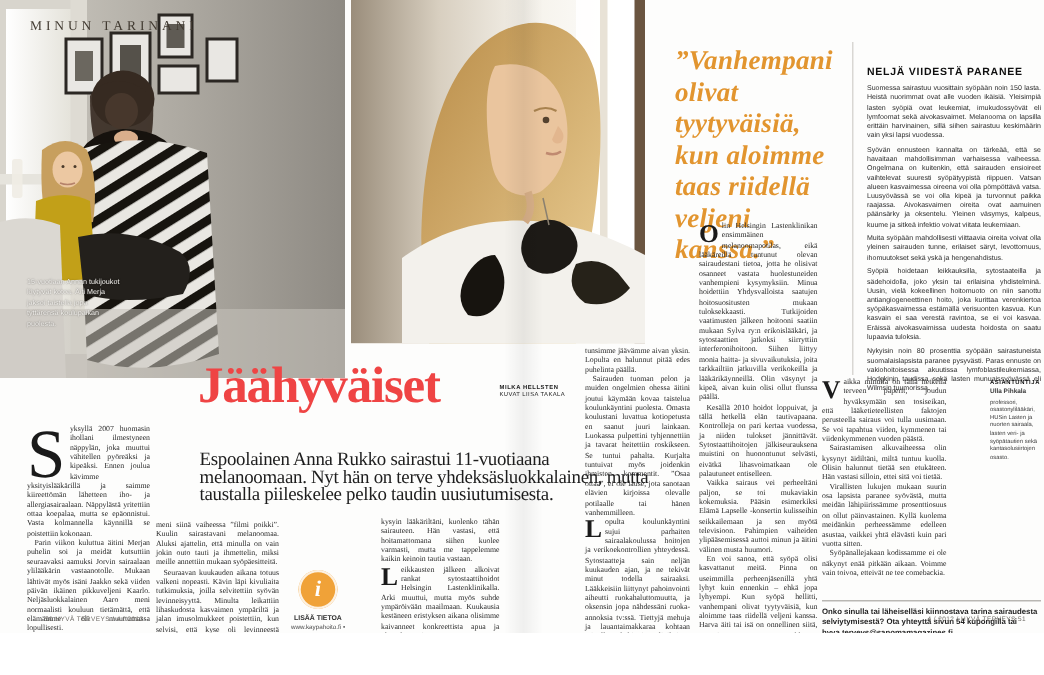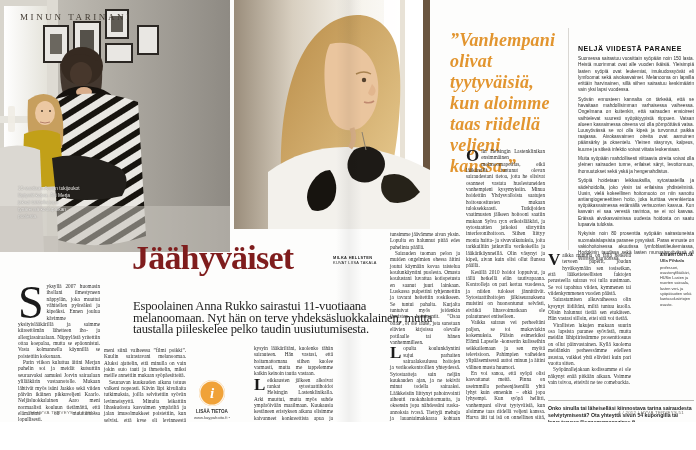--- a/index.html
+++ b/index.html
@@ -12,21 +12,21 @@
   .photo svg{display:block;}
   .section-label{position:absolute;left:20px;top:12px;font-size:9px;letter-spacing:2.6px;
                  color:#413a31;font-weight:400;}
   .photo-caption{position:absolute;left:18px;top:186px;width:62px;
                  font-family:"Liberation Sans",sans-serif;font-size:4.8px;line-height:6.9px;
                  color:#f4f2ee;text-shadow:0 0 1px rgba(0,0,0,.6);}
   .gutter{position:absolute;left:336px;top:0;width:26px;height:450px;
           background:linear-gradient(90deg,rgba(0,0,0,0) 0%,rgba(0,0,0,.055) 50%,rgba(0,0,0,0) 100%);}
   
   .title{position:absolute;left:132px;top:246px;width:260px;font-weight:700;
-         font-size:34px;line-height:24px;letter-spacing:-.8px;color:#7f1d1d;}
+         font-size:34px;line-height:24px;letter-spacing:-.8px;color:#ef4444;}
   .byline{position:absolute;left:333px;top:255px;width:70px;
           font-family:"Liberation Sans",sans-serif;font-size:3.9px;line-height:5.4px;color:#222;}
   .byline .b1{font-weight:700;letter-spacing:.4px;}
   .byline .b2{letter-spacing:.3px;}
   .standfirst{position:absolute;left:133px;top:301px;width:306px;
               font-size:12.6px;line-height:11.5px;letter-spacing:-.2px;color:#1d1d1d;}
   
   .col{position:absolute;text-align:justify;font-size:5.2px;line-height:6.35px;color:#2b2b2b;}
   .col p{margin:0;}
   .col p.ind{text-indent:5px;}

